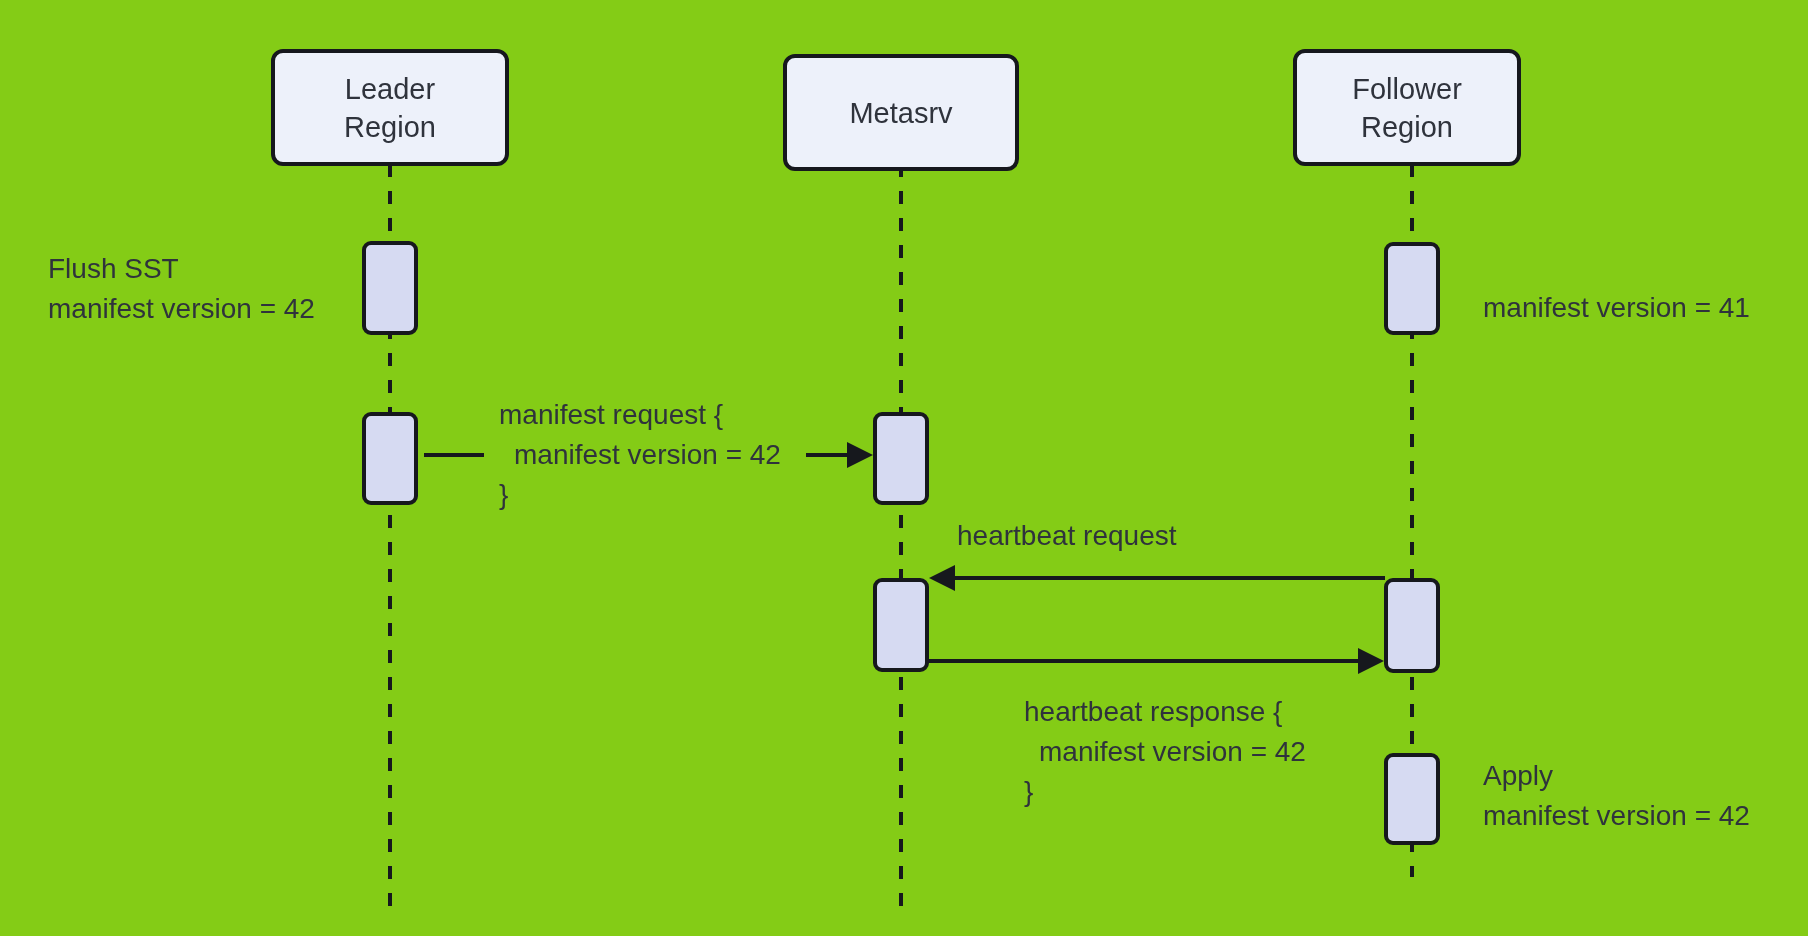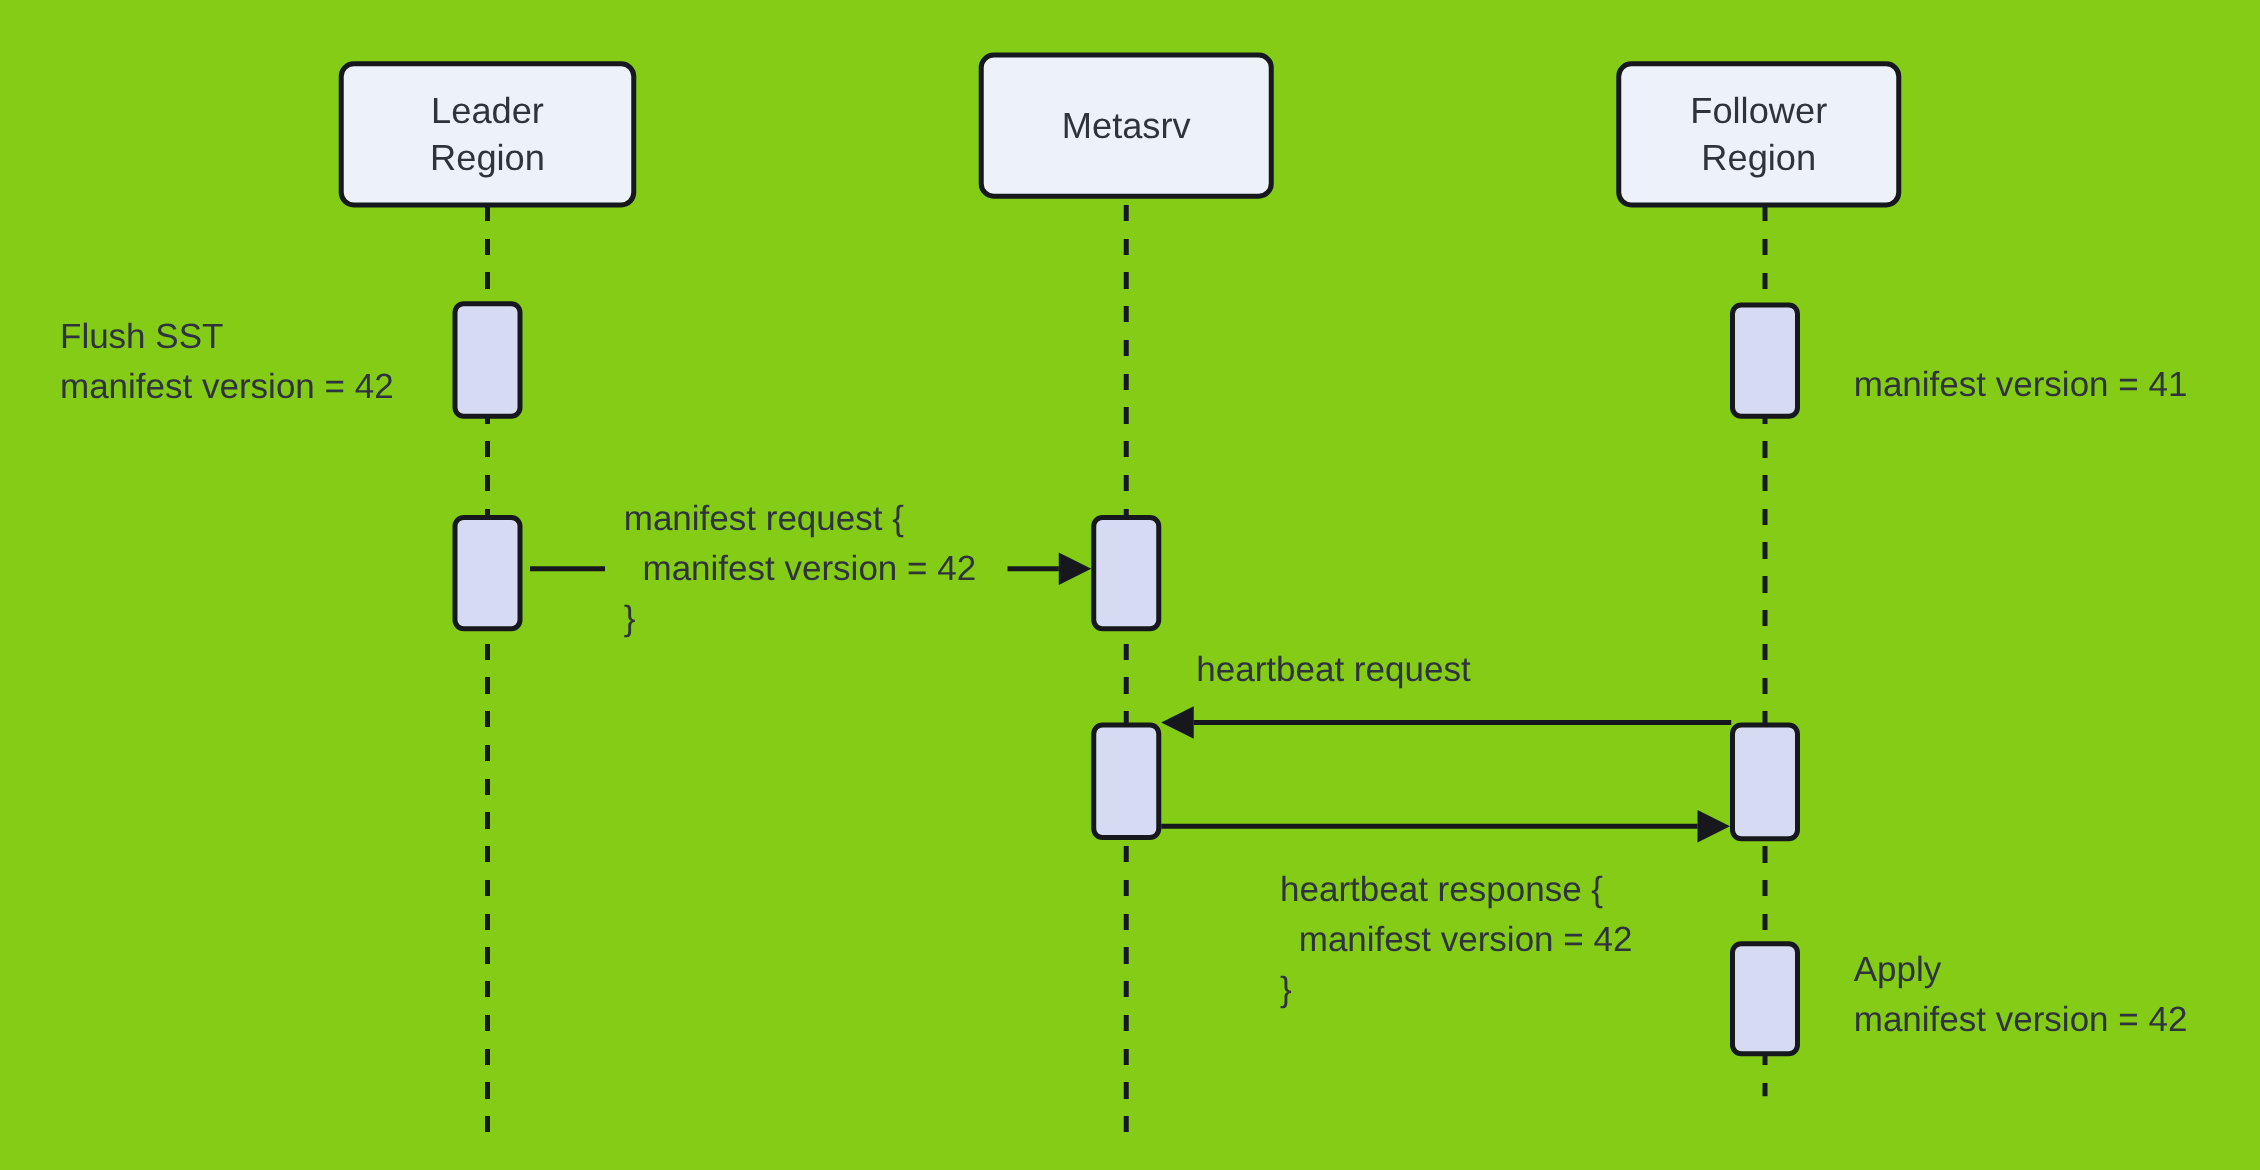--- a/index.html
+++ b/index.html
@@ -75,21 +75,21 @@
 <div class="diagram">
 
   <div class="lifeline" style="left:388px; top:164px; height:746px;"></div>
   <div class="lifeline" style="left:899px; top:164px; height:746px;"></div>
   <div class="lifeline" style="left:1410px; top:164px; height:713px;"></div>
 
   <div class="participant" style="left:271px; top:49px; width:238px;">
     <div>Leader</div>
     <div>Region</div>
   </div>
-  <div class="participant" style="left:783px; top:42px; width:236px;">
+  <div class="participant" style="left:783px; top:54px; width:236px;">
     <div>Metasrv</div>
   </div>
   <div class="participant" style="left:1293px; top:49px; width:228px;">
     <div>Follower</div>
     <div>Region</div>
   </div>
 
   <div class="activation" style="left:362px; top:241px; height:94px;"></div>
   <div class="activation" style="left:362px; top:412px; height:93px;"></div>
   <div class="activation" style="left:873px; top:412px; height:93px;"></div>

